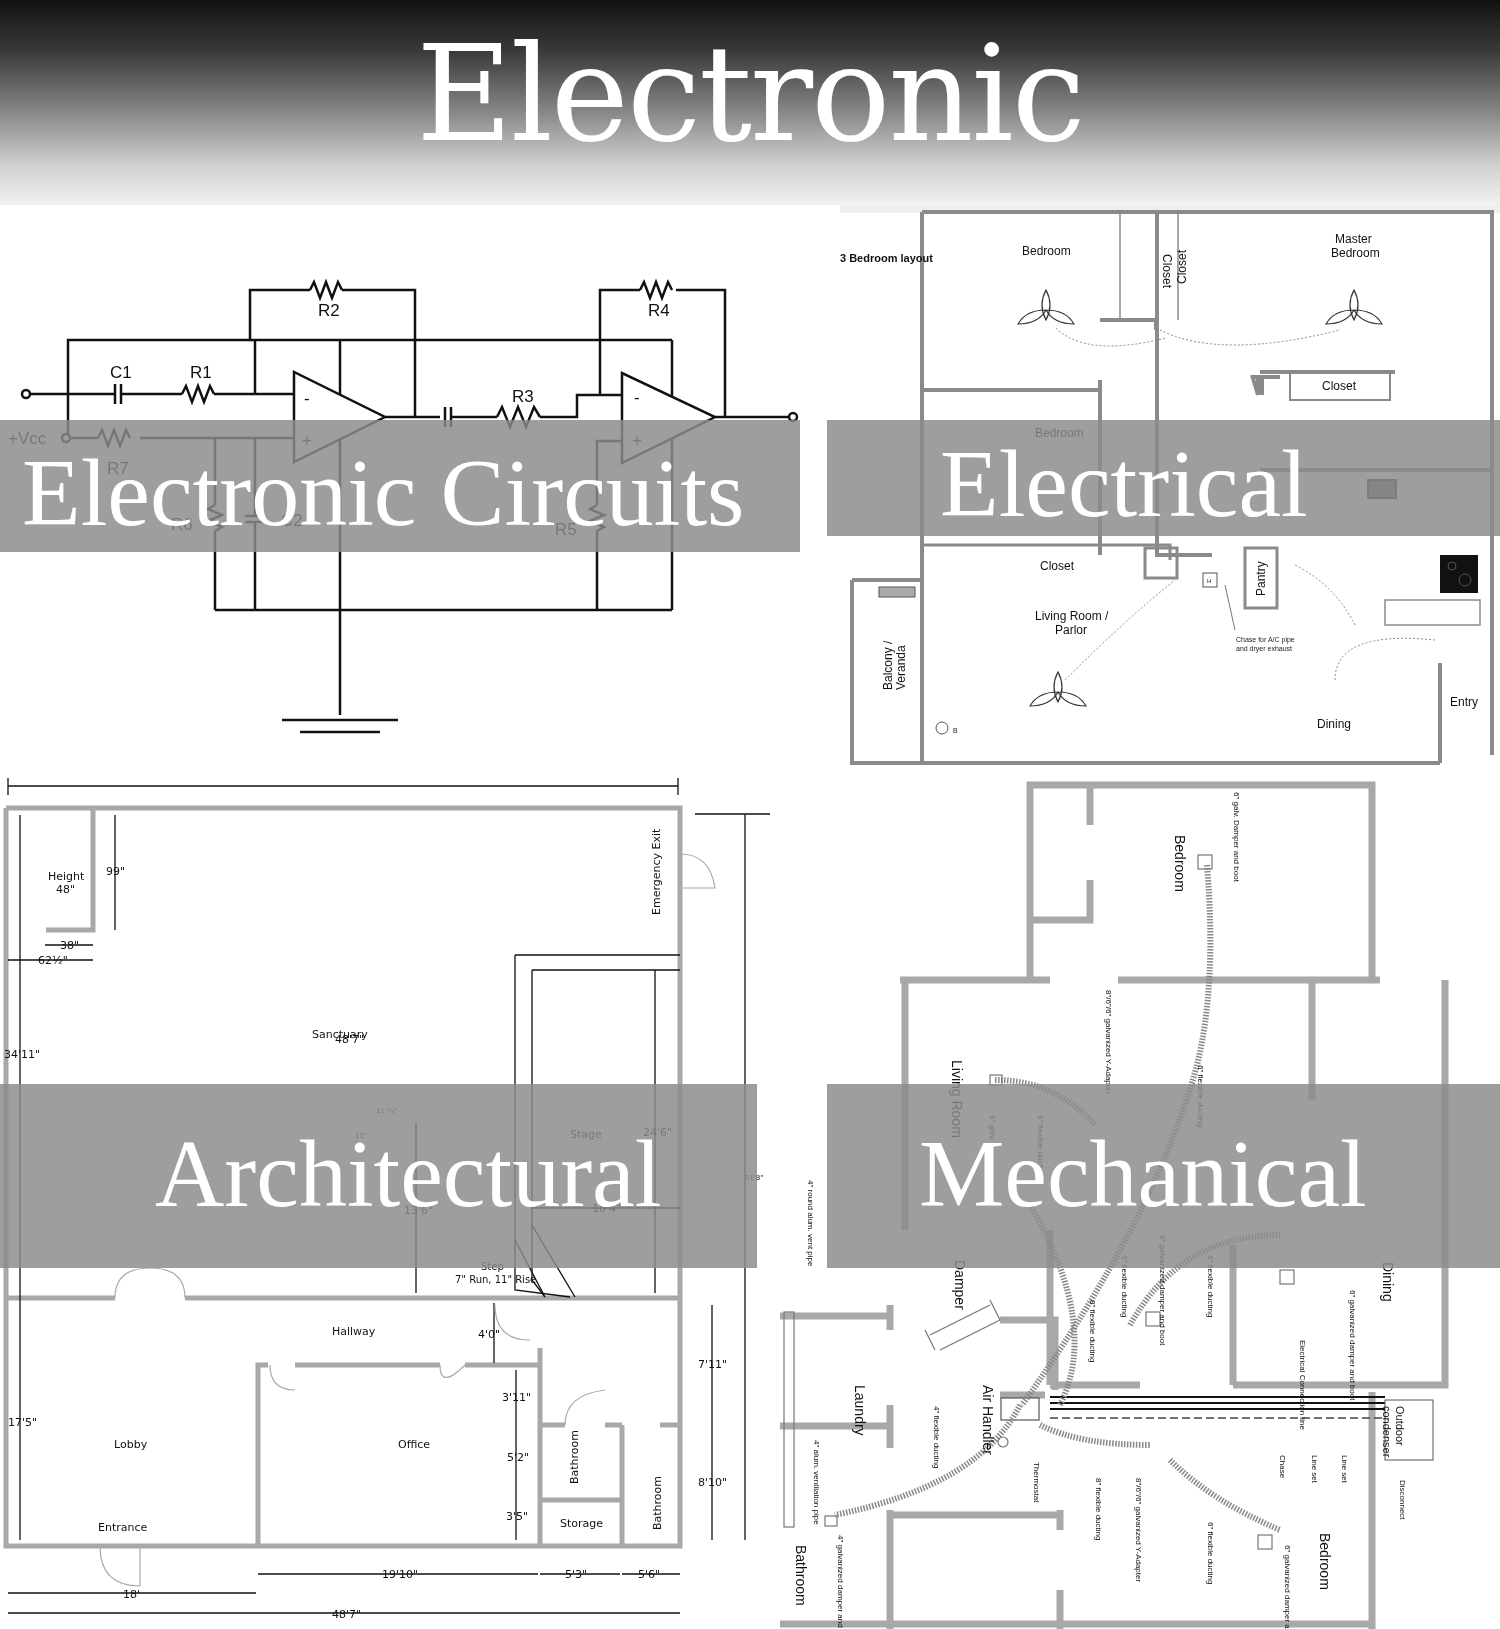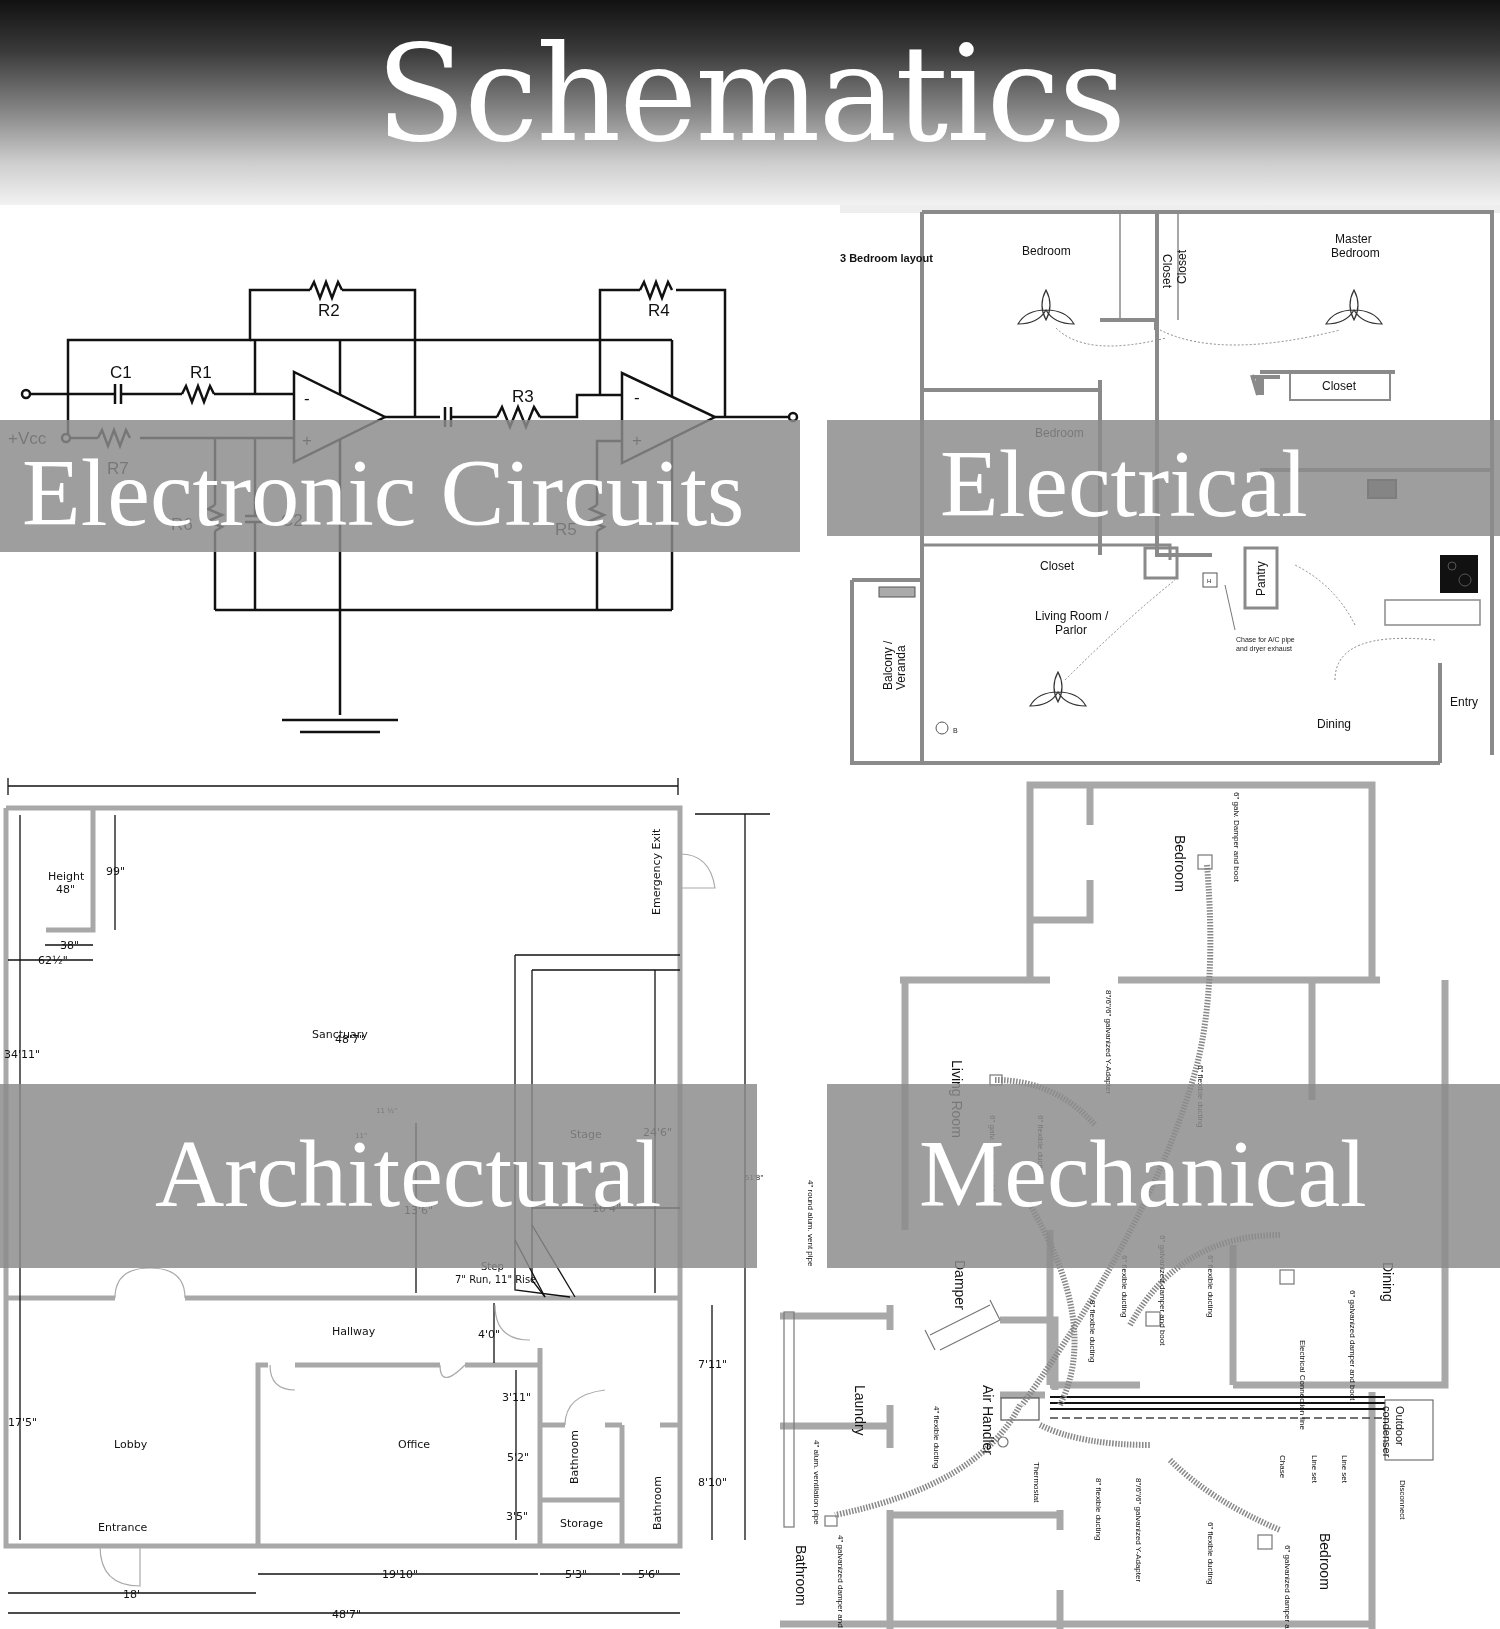--- a/index.html
+++ b/index.html
@@ -17,21 +17,21 @@
             font-size:96px; line-height:1; white-space:nowrap; }
   svg text { font-family:"Liberation Sans", sans-serif; }
   .lbl { font-size:12px; fill:#111; }
   .lblc { font-family:"DejaVu Sans", sans-serif !important; font-size:11px; fill:#111; }
   .circ { font-size:17px; fill:#111; }
 </style>
 </head>
 <body>
 
 <div class="header">
-  <div class="header-title">Schematics</div>
+  <div class="header-title">Electronic</div>
 </div>
 
 <div class="panel" style="left:0;top:205px;width:800px;height:560px;">
   <svg width="800" height="560" viewBox="0 205 800 560" stroke="#111" stroke-width="2.5" fill="none">
 
     <polyline points="68,390 68,340 250,340 250,290 310,290"></polyline>
     <path d="M310,290 l4,-8 l6,16 l6,-16 l6,16 l6,-16 l4,8"></path>
     <polyline points="342,290 415,290 415,340"></polyline>
     <line x1="250" y1="340" x2="600" y2="340"></line>
     <polyline points="600,340 600,290 640,290"></polyline>

